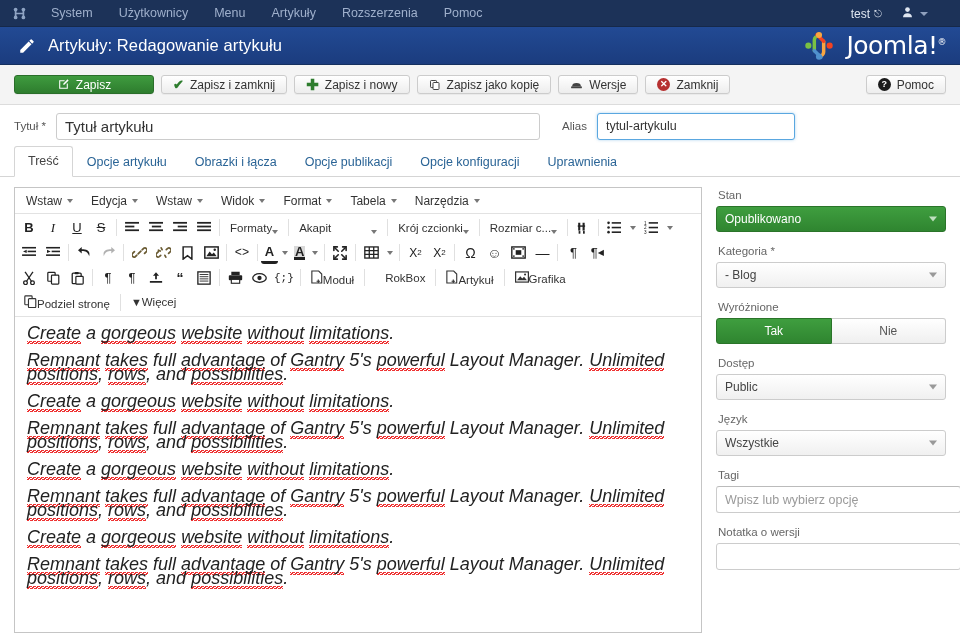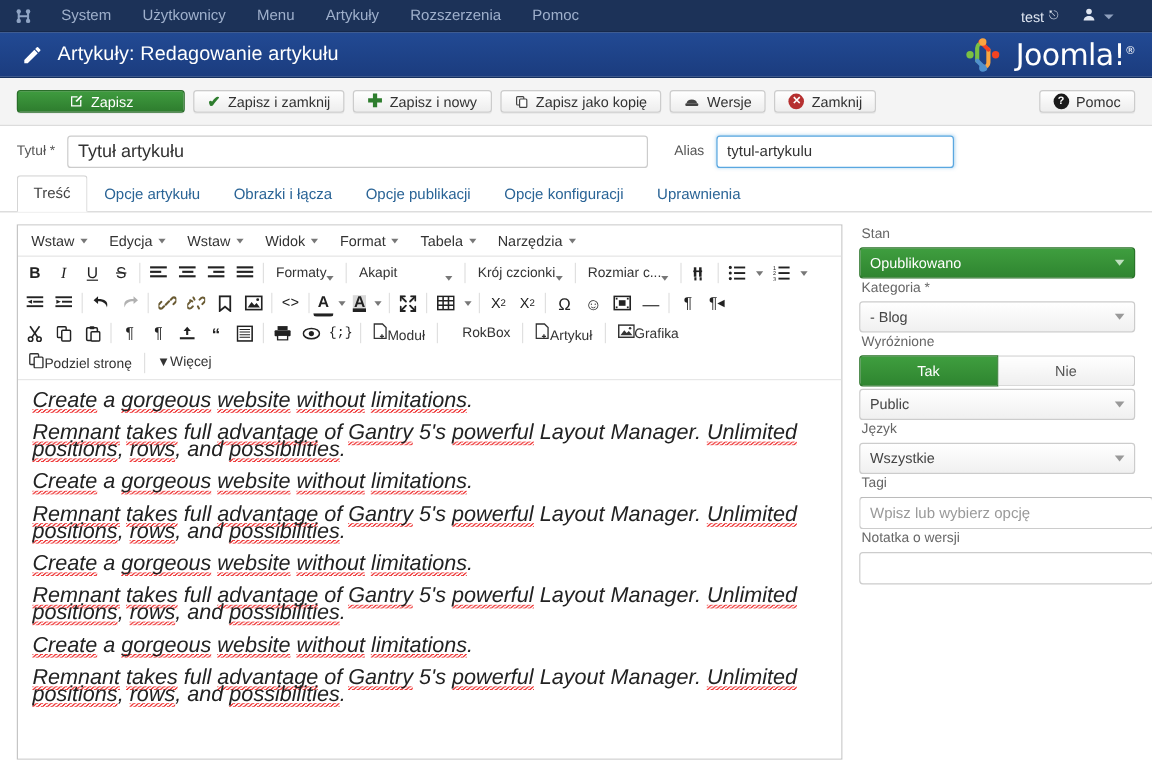--- a/index.html
+++ b/index.html
@@ -247,21 +247,21 @@
   .sp { 
     background-image: repeating-linear-gradient(135deg, #e33 0 1px, transparent 1px 2px);
     background-repeat: repeat-x;
     background-size: 4px 3px;
     background-position: 0 100%;
     padding-bottom: 1px;
   }
 
   
   .sf-label { font-size: 11.5px; color: #666; margin: 0 0 5px 2px; }
-  .sf-group { margin-bottom: 2px; }
+  .sf-group { margin-bottom: 13px; }
   .select-box {
     height: 26px; width: 100%;
     border:1px solid #ccc; border-radius:3px;
     background: linear-gradient(180deg,#fff 0%,#f0f0f0 100%);
     display:flex; align-items:center;
     padding: 0 8px;
     font-size: 12px; color:#444;
     position: relative; cursor: pointer;
   }
   .select-box.green {
@@ -866,20 +866,21 @@
 
     <div class="sf-group">
       <div class="sf-label">Wyróżnione</div>
       <div class="btn-group">
         <div class="bg-btn on">Tak</div>
         <div class="bg-btn">Nie</div>
       </div>
     </div>
 
     <div class="sf-group">
+      <div class="sf-label">Dostęp</div>
       <div class="select-box">
         <span>Public</span>
         <i class="select-caret"></i>
       </div>
     </div>
 
     <div class="sf-group">
       <div class="sf-label">Język</div>
       <div class="select-box">
         <span>Wszystkie</span>

